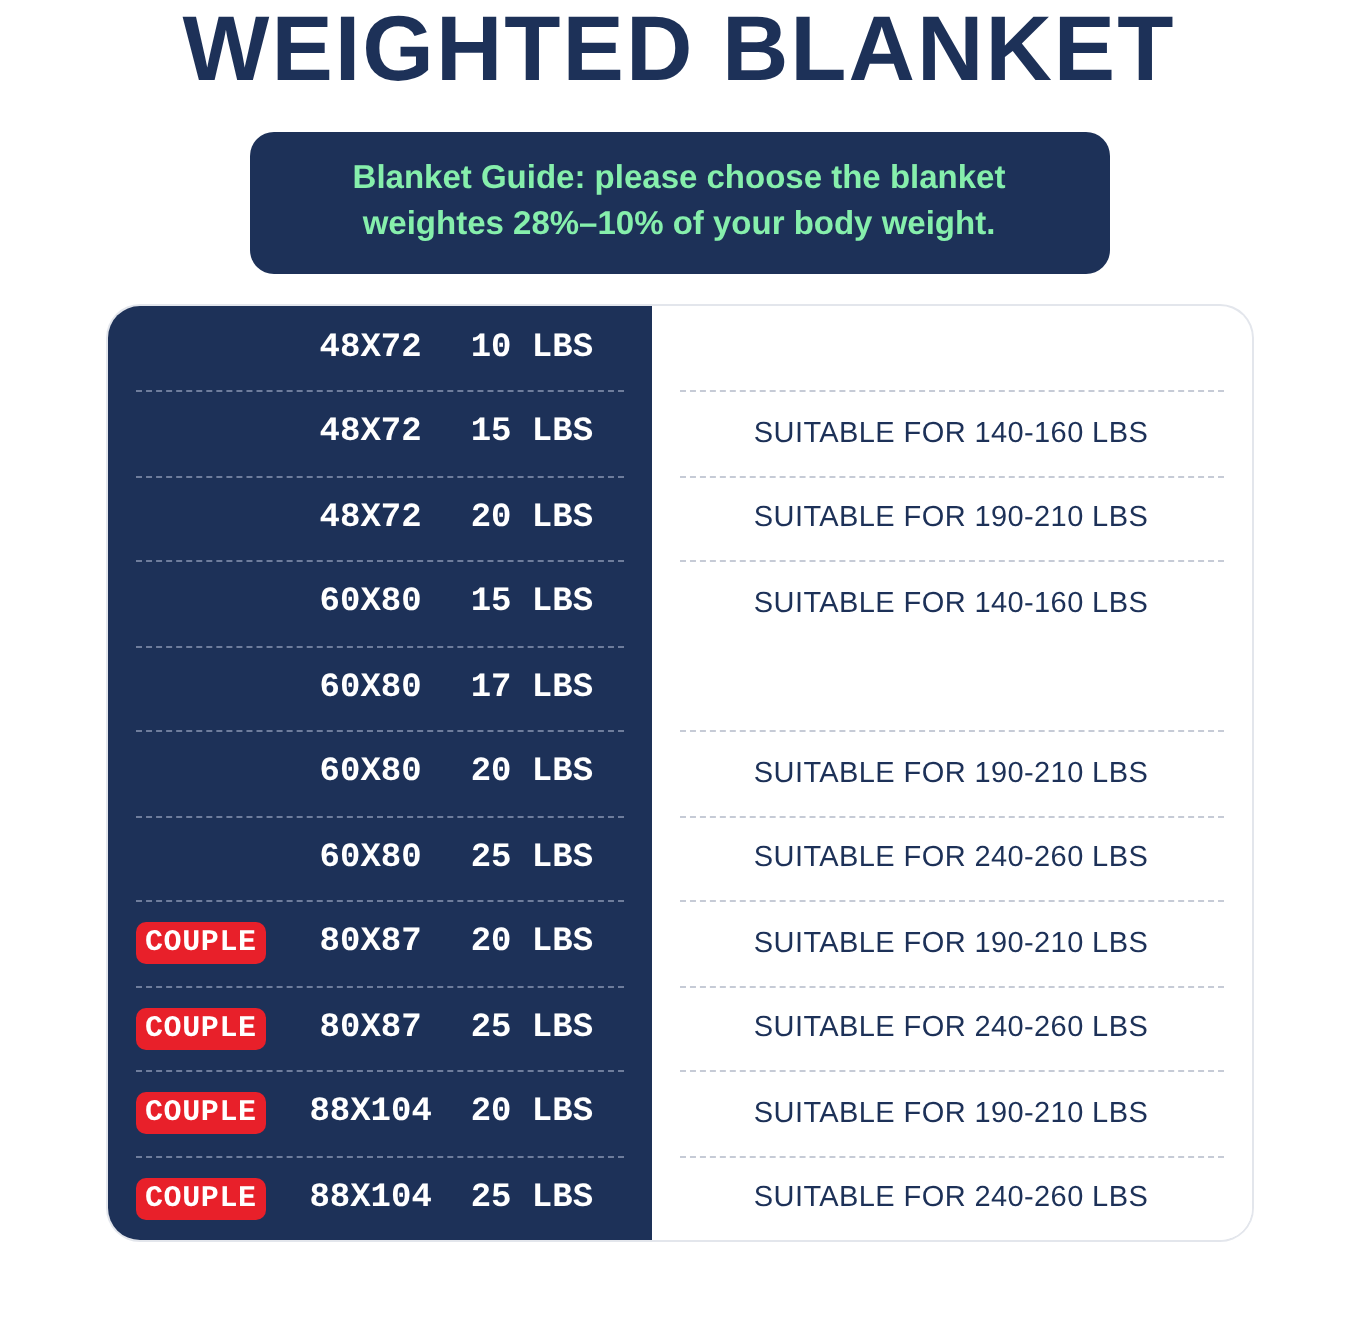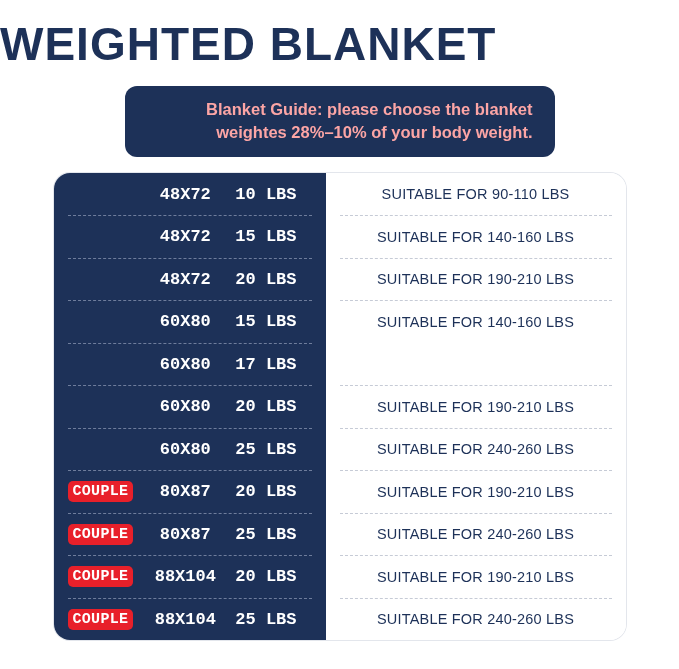--- a/index.html
+++ b/index.html
@@ -14,43 +14,42 @@
     color: #1b3058;
     overflow: hidden;
   }
   .page {
     position: relative;
     width: 679px;
     height: 669px;
     box-sizing: border-box;
   }
   .title {
-    text-align: left;
+    text-align: center;
     font-size: 46px;
     font-weight: bold;
     letter-spacing: 1px;
     color: #1d3158;
     margin: 0;
-    padding-top: 20px;
     line-height: 1.05;
   }
   .guide-box {
     margin: 18px auto 0 auto;
     width: 430px;
     background: #1d3158;
     border-radius: 12px;
     padding: 12px 22px 14px 22px;
     box-sizing: border-box;
   }
   .guide-text {
-    color: #fca5a5;
+    color: #86efac;
     font-size: 16.5px;
     font-weight: bold;
     line-height: 1.35;
-    text-align: right;
+    text-align: center;
   }
   .table-wrap {
     margin: 16px auto 0 auto;
     width: 572px;
     border-radius: 16px;
     overflow: hidden;
     box-shadow: 0 0 0 1px #e3e6ec;
     background: #ffffff;
   }
   .row {
@@ -132,21 +131,20 @@
     <div class="guide-text">weightes 28%–10% of your body weight.</div>
   </div>
 
   <div class="table-wrap">
       <div class="row">
         <div class="left-cell">
           <span class="couple-badge" style="visibility: hidden;">COUPLE</span>
           <span class="size-text">48X72</span>
           <span class="weight-text">10 LBS</span>
         </div>
-        <div class="right-cell">SUITABLE FOR 90-110 LBS</div>
       </div>
       <div class="row">
         <div class="left-cell">
           <span class="couple-badge" style="visibility: hidden;">COUPLE</span>
           <span class="size-text">48X72</span>
           <span class="weight-text">15 LBS</span>
         </div>
         <div class="right-cell">SUITABLE FOR 140-160 LBS</div>
       </div>
       <div class="row">

